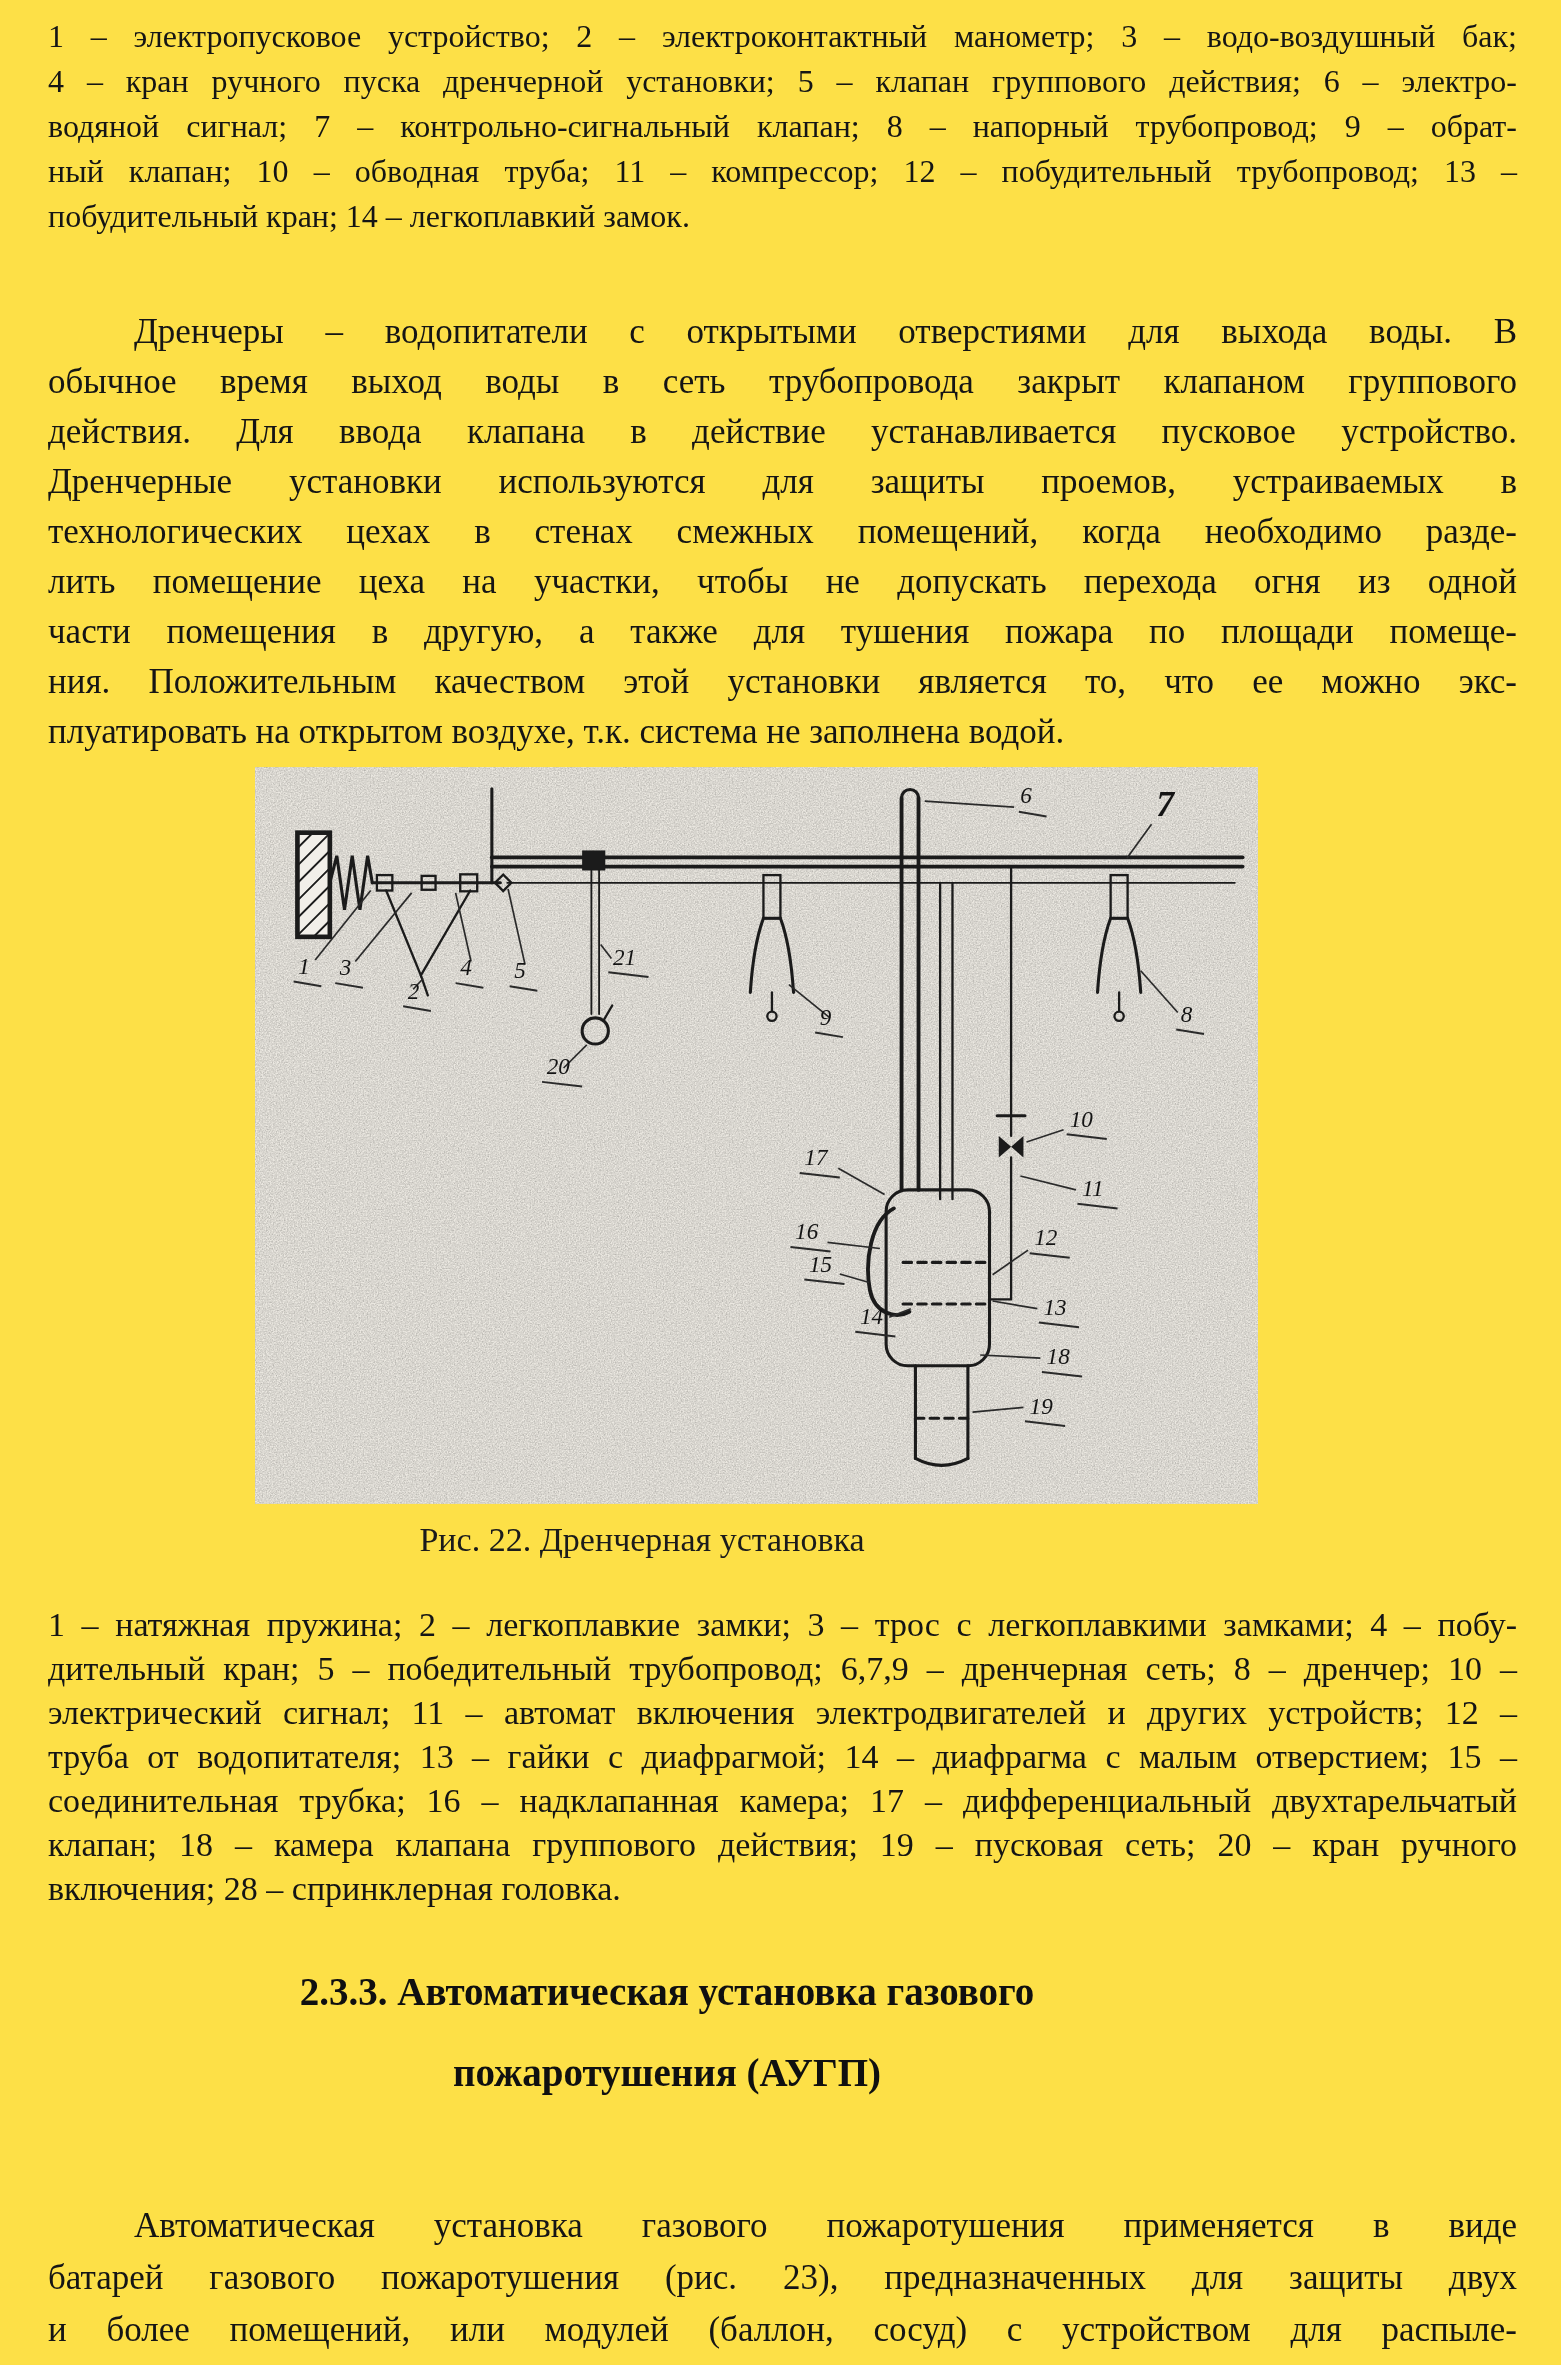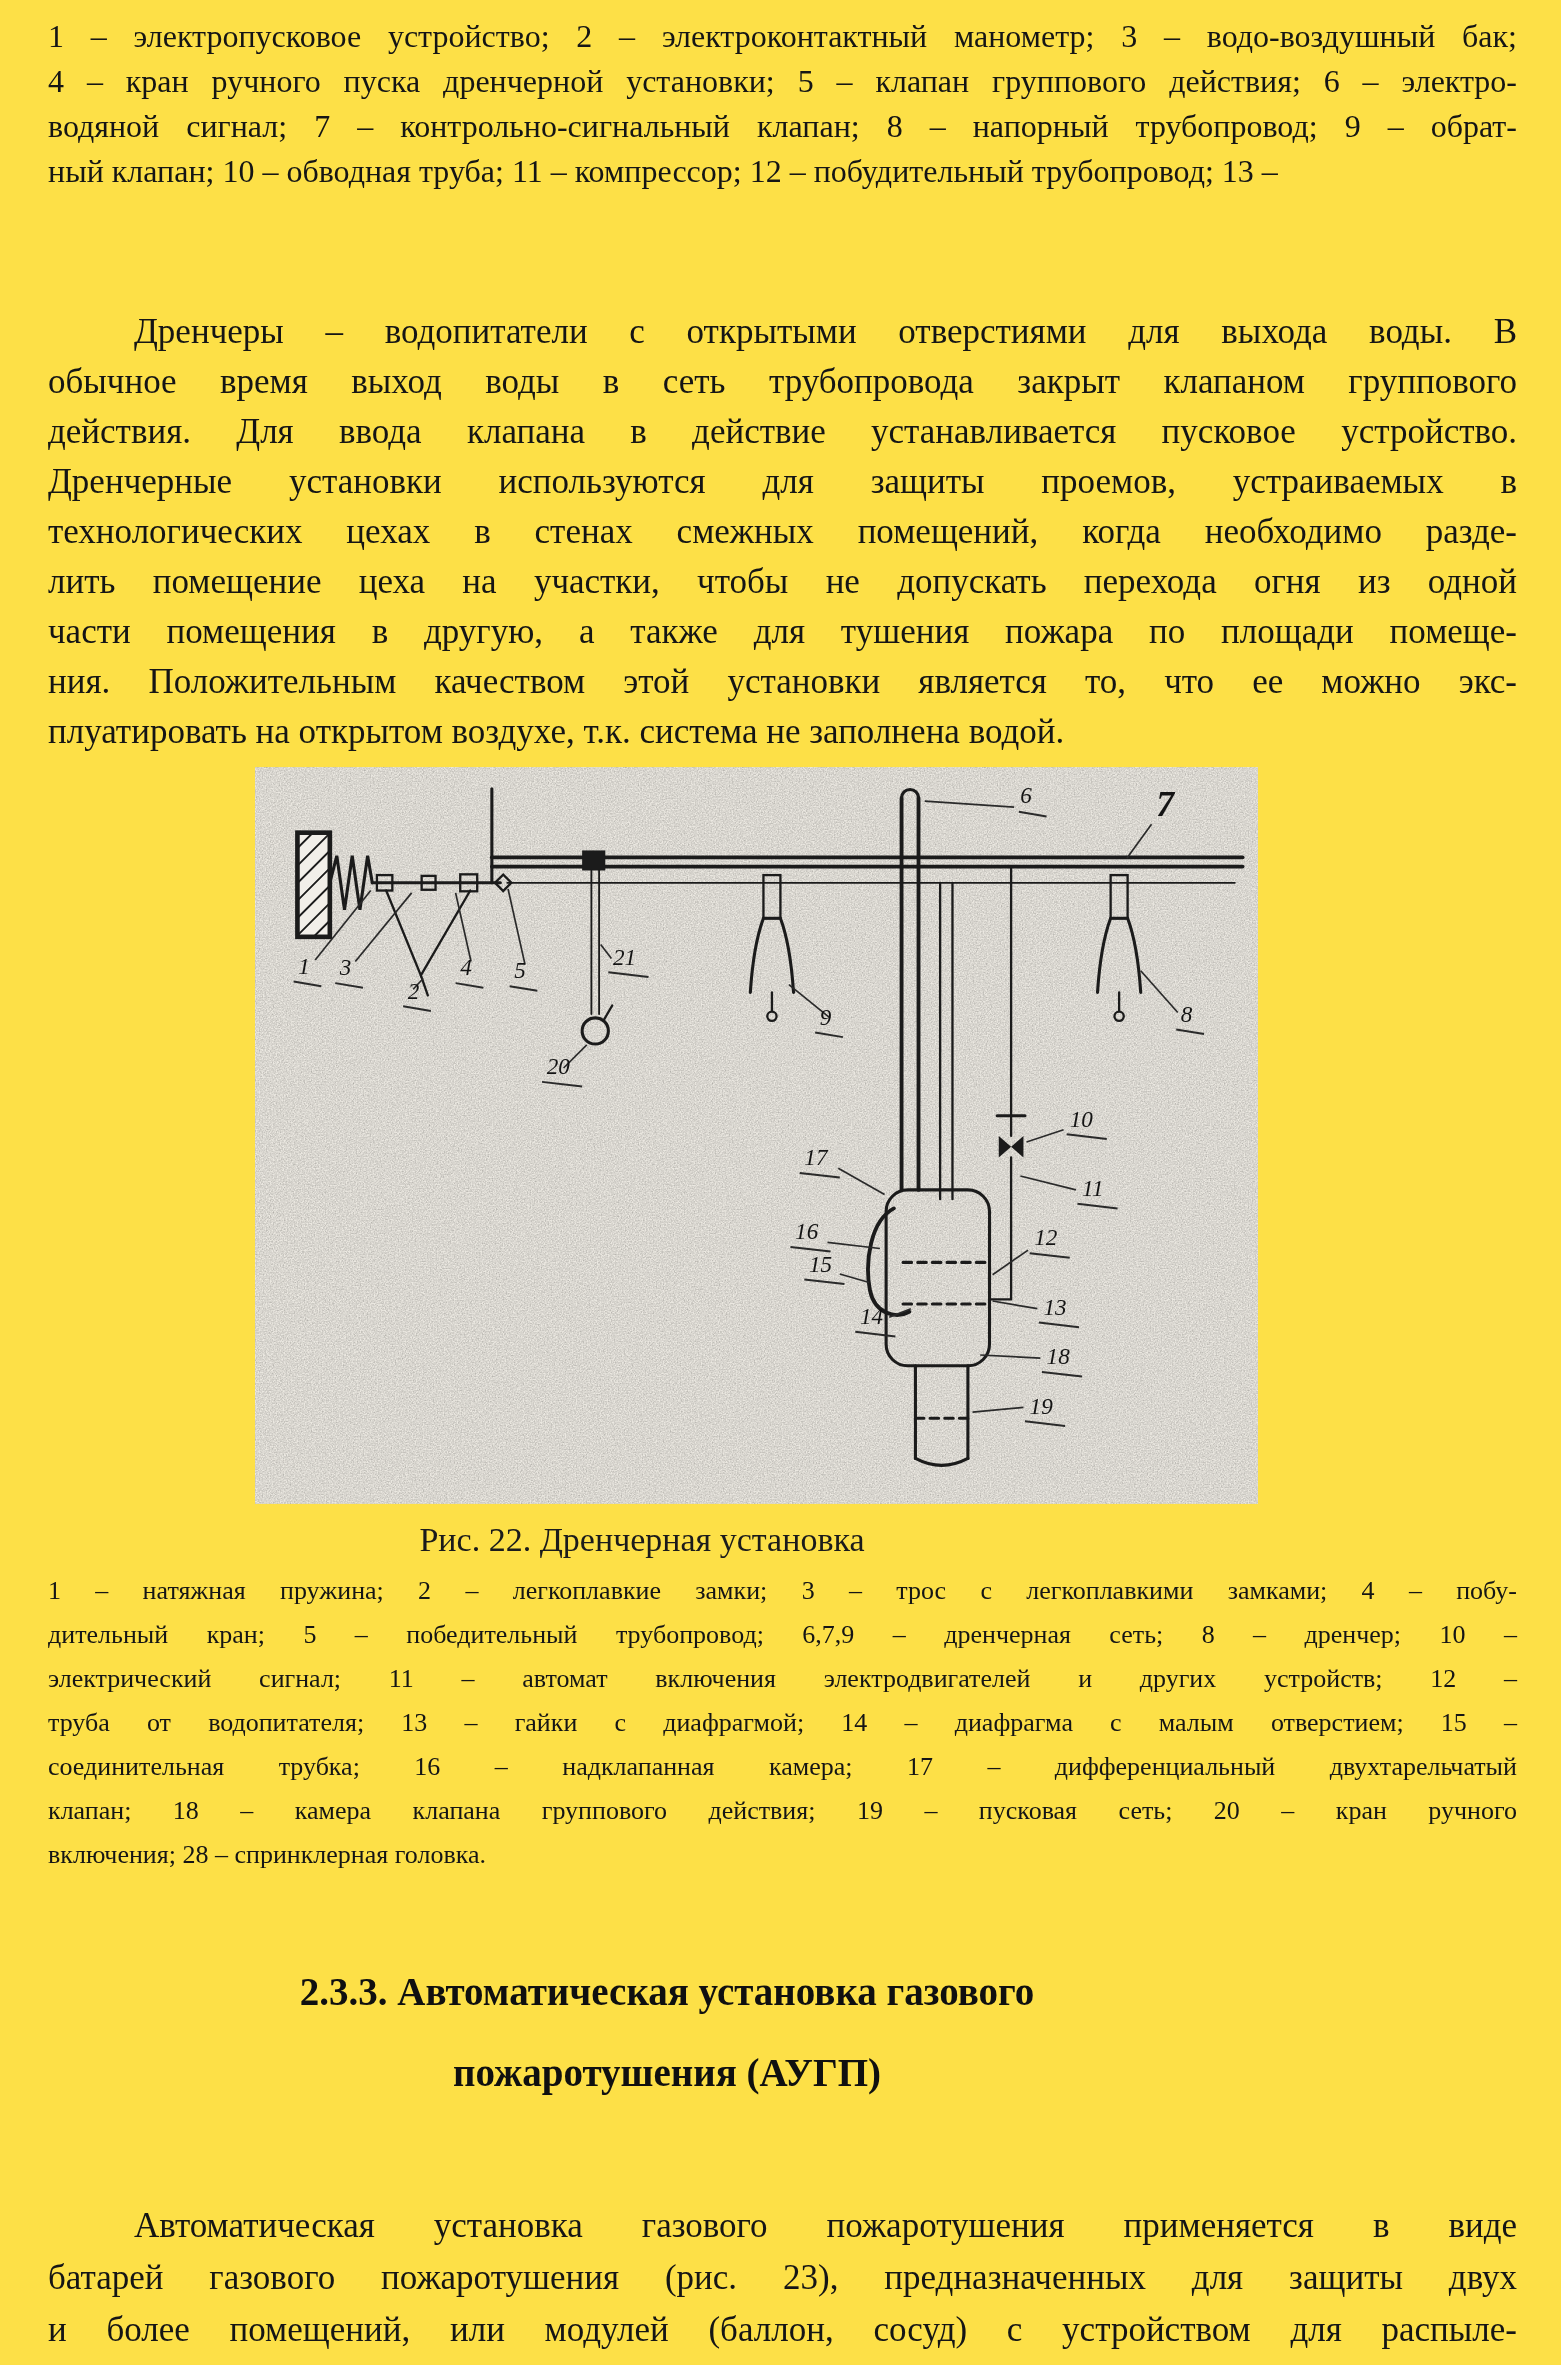--- a/index.html
+++ b/index.html
@@ -11,21 +11,21 @@
     font-family:"Liberation Serif", serif;
     overflow:hidden;
   }
   .tblock{position:absolute;left:48px;width:1469px;}
   .jline{display:block;text-align:justify;text-align-last:justify;white-space:normal;}
   .last-left .jline:last-child{text-align-last:left;}
   .indent-first .jline:first-child{text-indent:86px;}
 
   .legend-top{top:14px;font-size:32px;line-height:45px;}
   .body1{top:282px;font-size:35px;line-height:50px;margin-top:25px;}
-  .legend-bottom{top:1569px;font-size:26px;line-height:44px;}
+  .legend-bottom{top:1603px;font-size:34px;line-height:44px;}
   .body2{top:2200px;font-size:35px;line-height:52px;}
 
   .figure-wrap{
     position:absolute;left:255px;top:767px;width:1003px;height:737px;
   }
   .caption{
     position:absolute;left:0;top:1521px;width:1284px;
     text-align:center;font-size:34px;color:#1b1b1b;
   }
   .heading{
@@ -47,20 +47,21 @@
 </head>
 <body>
 
 <div class="page">
 
   <div class="tblock legend-top last-left">
       <span class="jline">1 – электропусковое устройство; 2 – электроконтактный манометр; 3 – водо-воздушный бак;</span>
       <span class="jline">4 – кран ручного пуска дренчерной установки; 5 – клапан группового действия; 6 – электро-</span>
       <span class="jline">водяной сигнал; 7 – контрольно-сигнальный клапан; 8 – напорный трубопровод; 9 – обрат-</span>
       <span class="jline">ный клапан; 10 – обводная труба; 11 – компрессор; 12 – побудительный трубопровод; 13 –</span>
+      <span class="jline">побудительный кран; 14 – легкоплавкий замок.</span>
     </div>
 
   <div class="tblock body1 last-left indent-first">
       <span class="jline">Дренчеры – водопитатели с открытыми отверстиями для выхода воды. В</span>
       <span class="jline">обычное время выход воды в сеть трубопровода закрыт клапаном группового</span>
       <span class="jline">действия. Для ввода клапана в действие устанавливается пусковое устройство.</span>
       <span class="jline">Дренчерные установки используются для защиты проемов, устраиваемых в</span>
       <span class="jline">технологических цехах в стенах смежных помещений, когда необходимо разде-</span>
       <span class="jline">лить помещение цеха на участки, чтобы не допускать перехода огня из одной</span>
       <span class="jline">части помещения в другую, а также для тушения пожара по площади помеще-</span>

